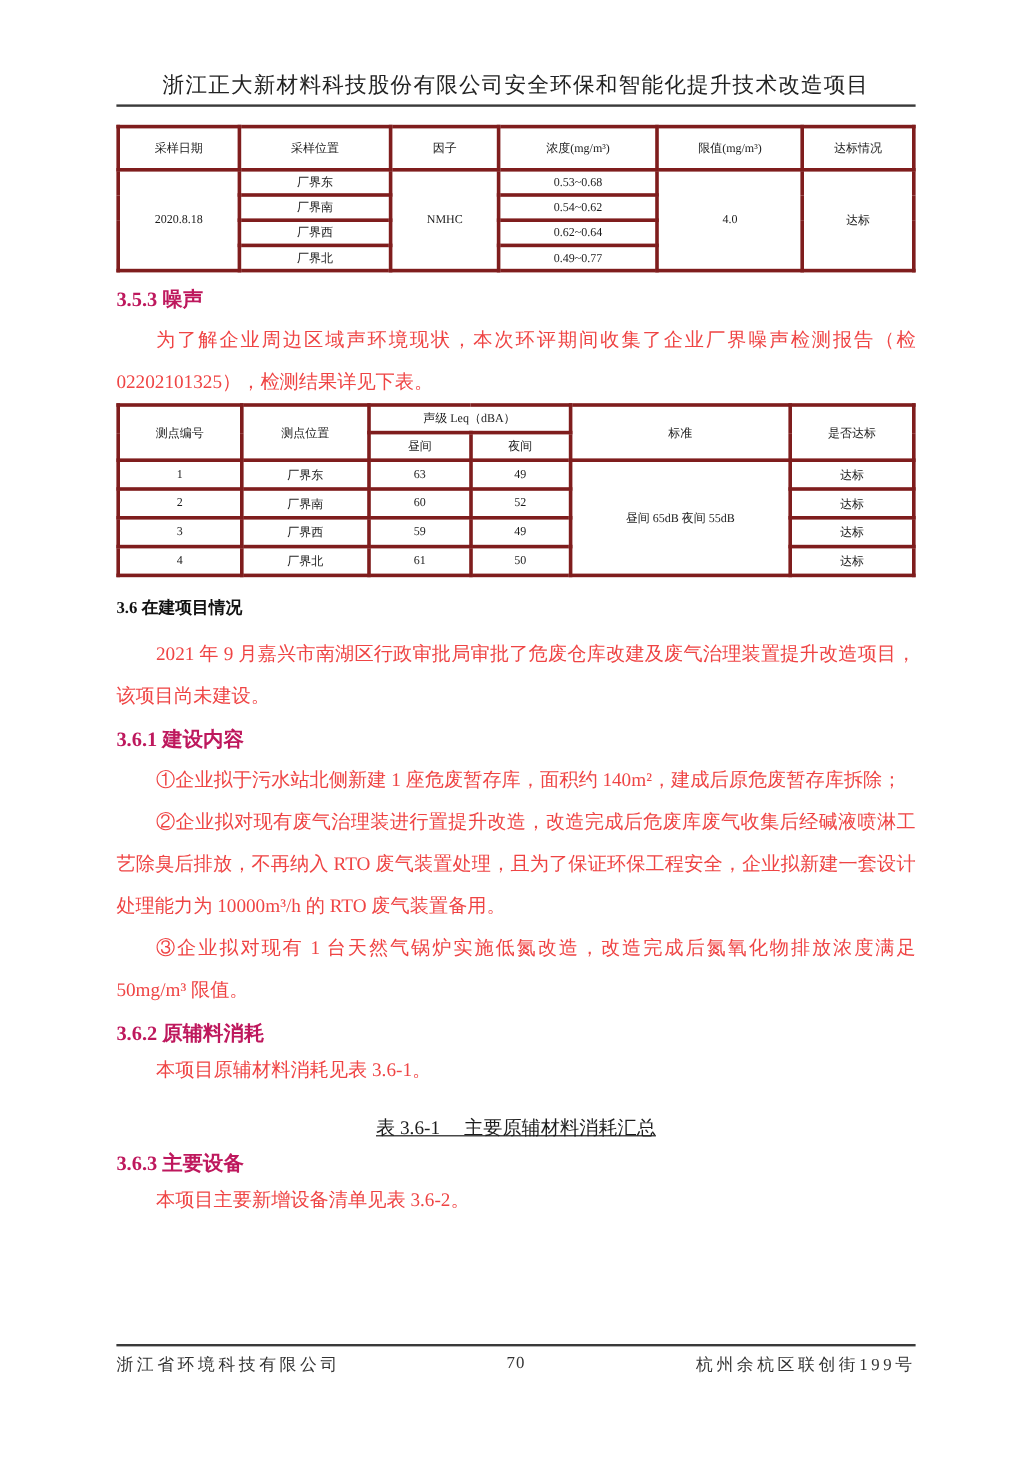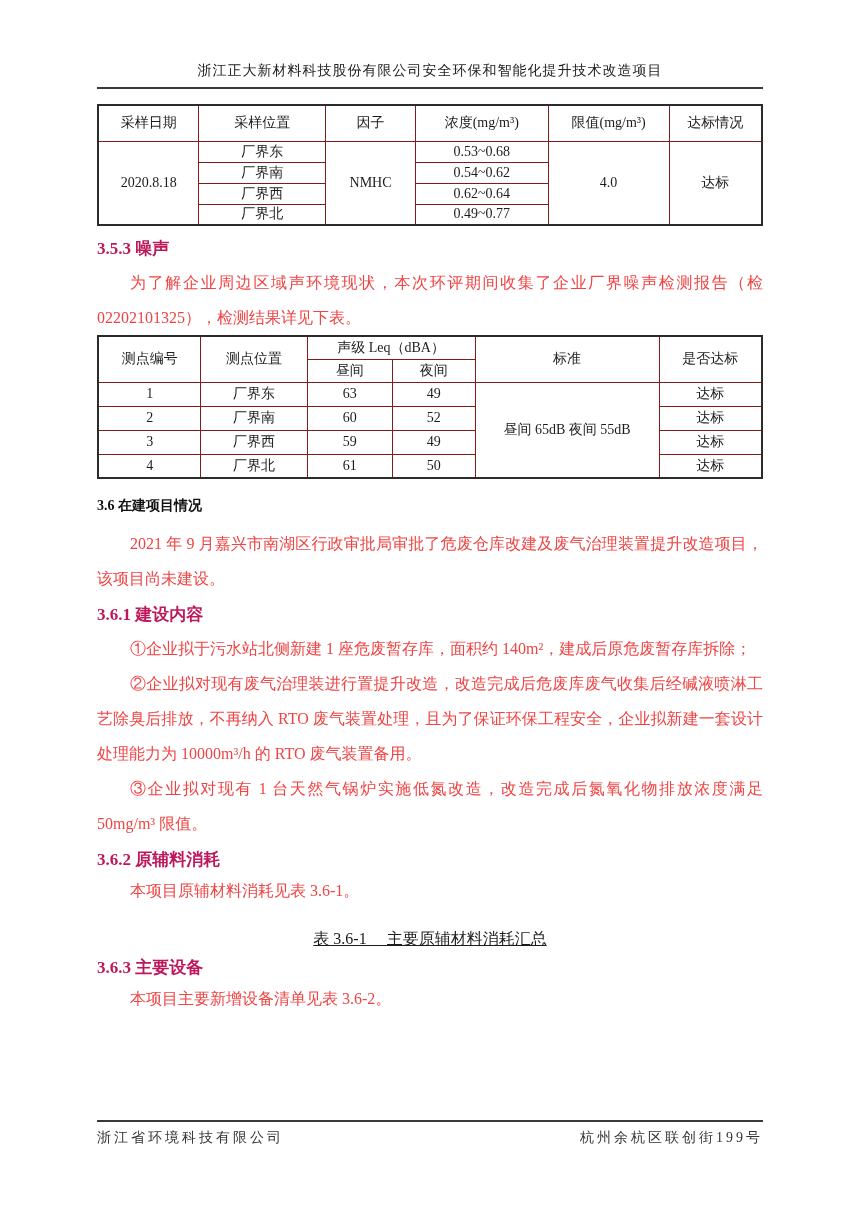--- a/index.html
+++ b/index.html
@@ -13,39 +13,39 @@
     font-family: "Liberation Serif", "DejaVu Serif", serif;
     color: #1c1c1c;
     overflow: hidden;
   }
   .content { margin: 0 97px; }
 
   
   .header-title {
     padding-top: 62px;
     text-align: center;
-    font-size: 14px;
+    font-size: 18px;
     line-height: 18px;
     letter-spacing: 1px;
     color: #222;
   }
   .header-rule { border-bottom: 2px solid #3a3a3a; margin-top: 7px; }
 
   
   table.doc-table {
     width: 100%;
     border-collapse: collapse;
     table-layout: fixed;
     text-align: center;
     color: #1c1c1c;
   }
   table.doc-table td, table.doc-table th {
-    border: 1px solid #7f1d1d;
+    border: 3px solid #7f1d1d;
     font-weight: normal;
-    font-size: 14px;
+    font-size: 10px;
     padding: 0 2px;
     vertical-align: middle;
   }
   table.doc-table { border: 2px solid #2b2b2b; }
 
   table.sampling { margin-top: 15px; }
   table.sampling tr.hd td { height: 36px; }
   table.sampling tr.dt td { height: 21px; }
 
   .caption {
@@ -228,16 +228,17 @@
     <p class="body tight">本项目原辅材料消耗见表 3.6-1。</p>
     <p class="caption tight">表 3.6-1　 主要原辅材料消耗汇总</p>
 
 
     <h3 class="sec tight">3.6.3 主要设备</h3>
     <p class="body tight">本项目主要新增设备清单见表 3.6-2。</p>
 
   </div>
 
   <div class="footer">
+    <span class="footer-center">70</span>
     <span class="footer-left">浙江省环境科技有限公司</span>
     <span class="footer-right">杭州余杭区联创街199号</span>
   </div>
 </div>
 
 </body></html>

